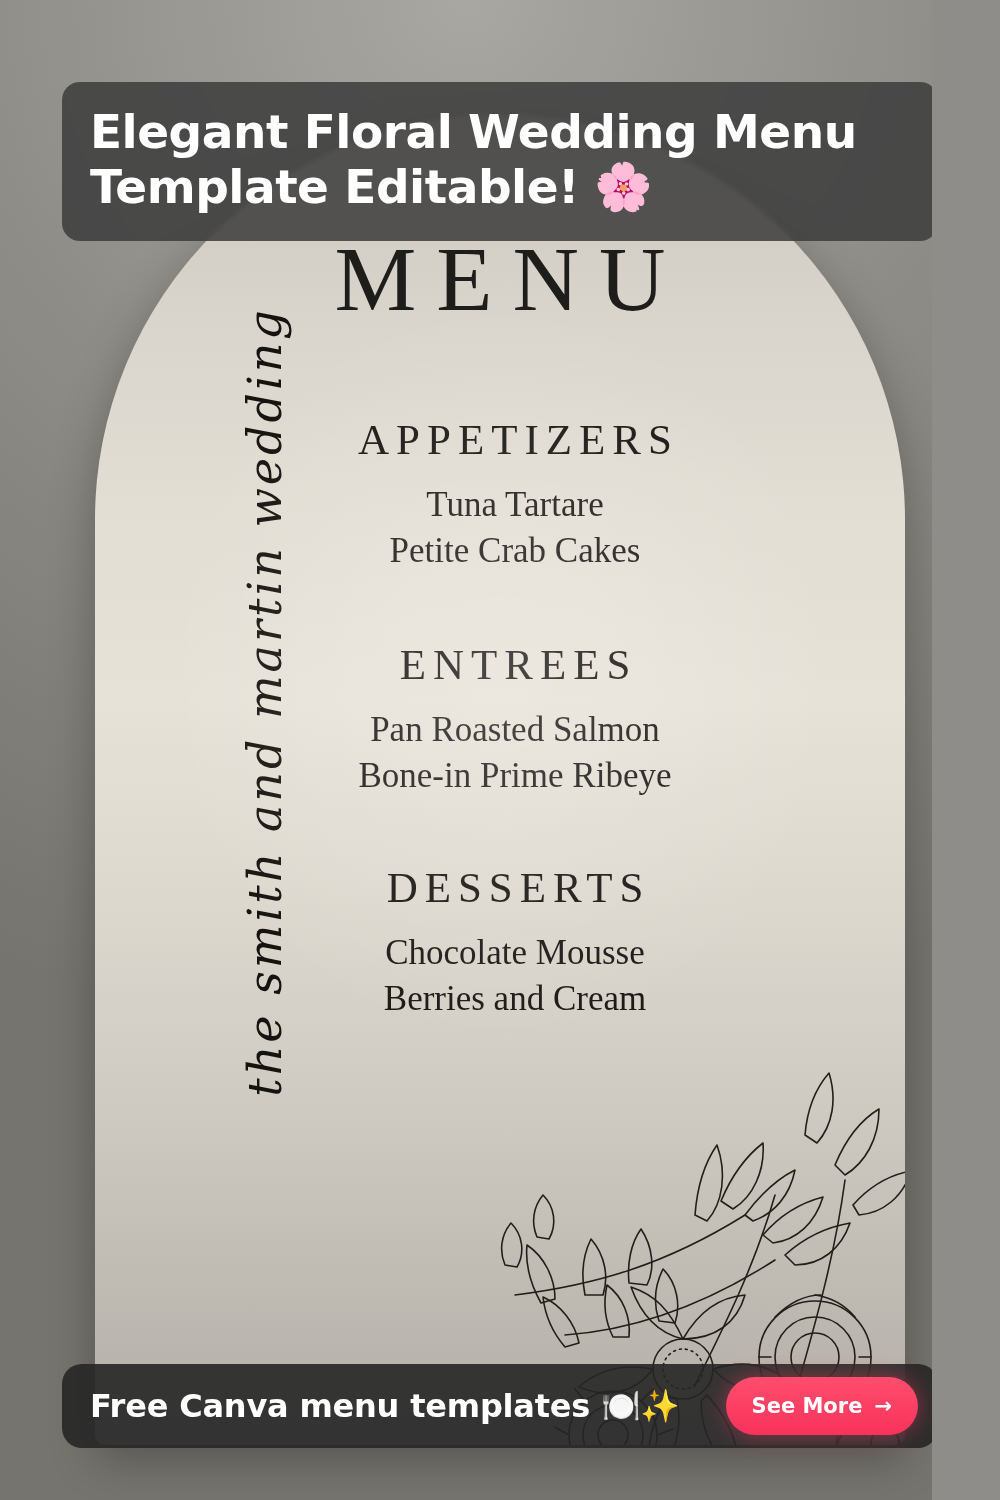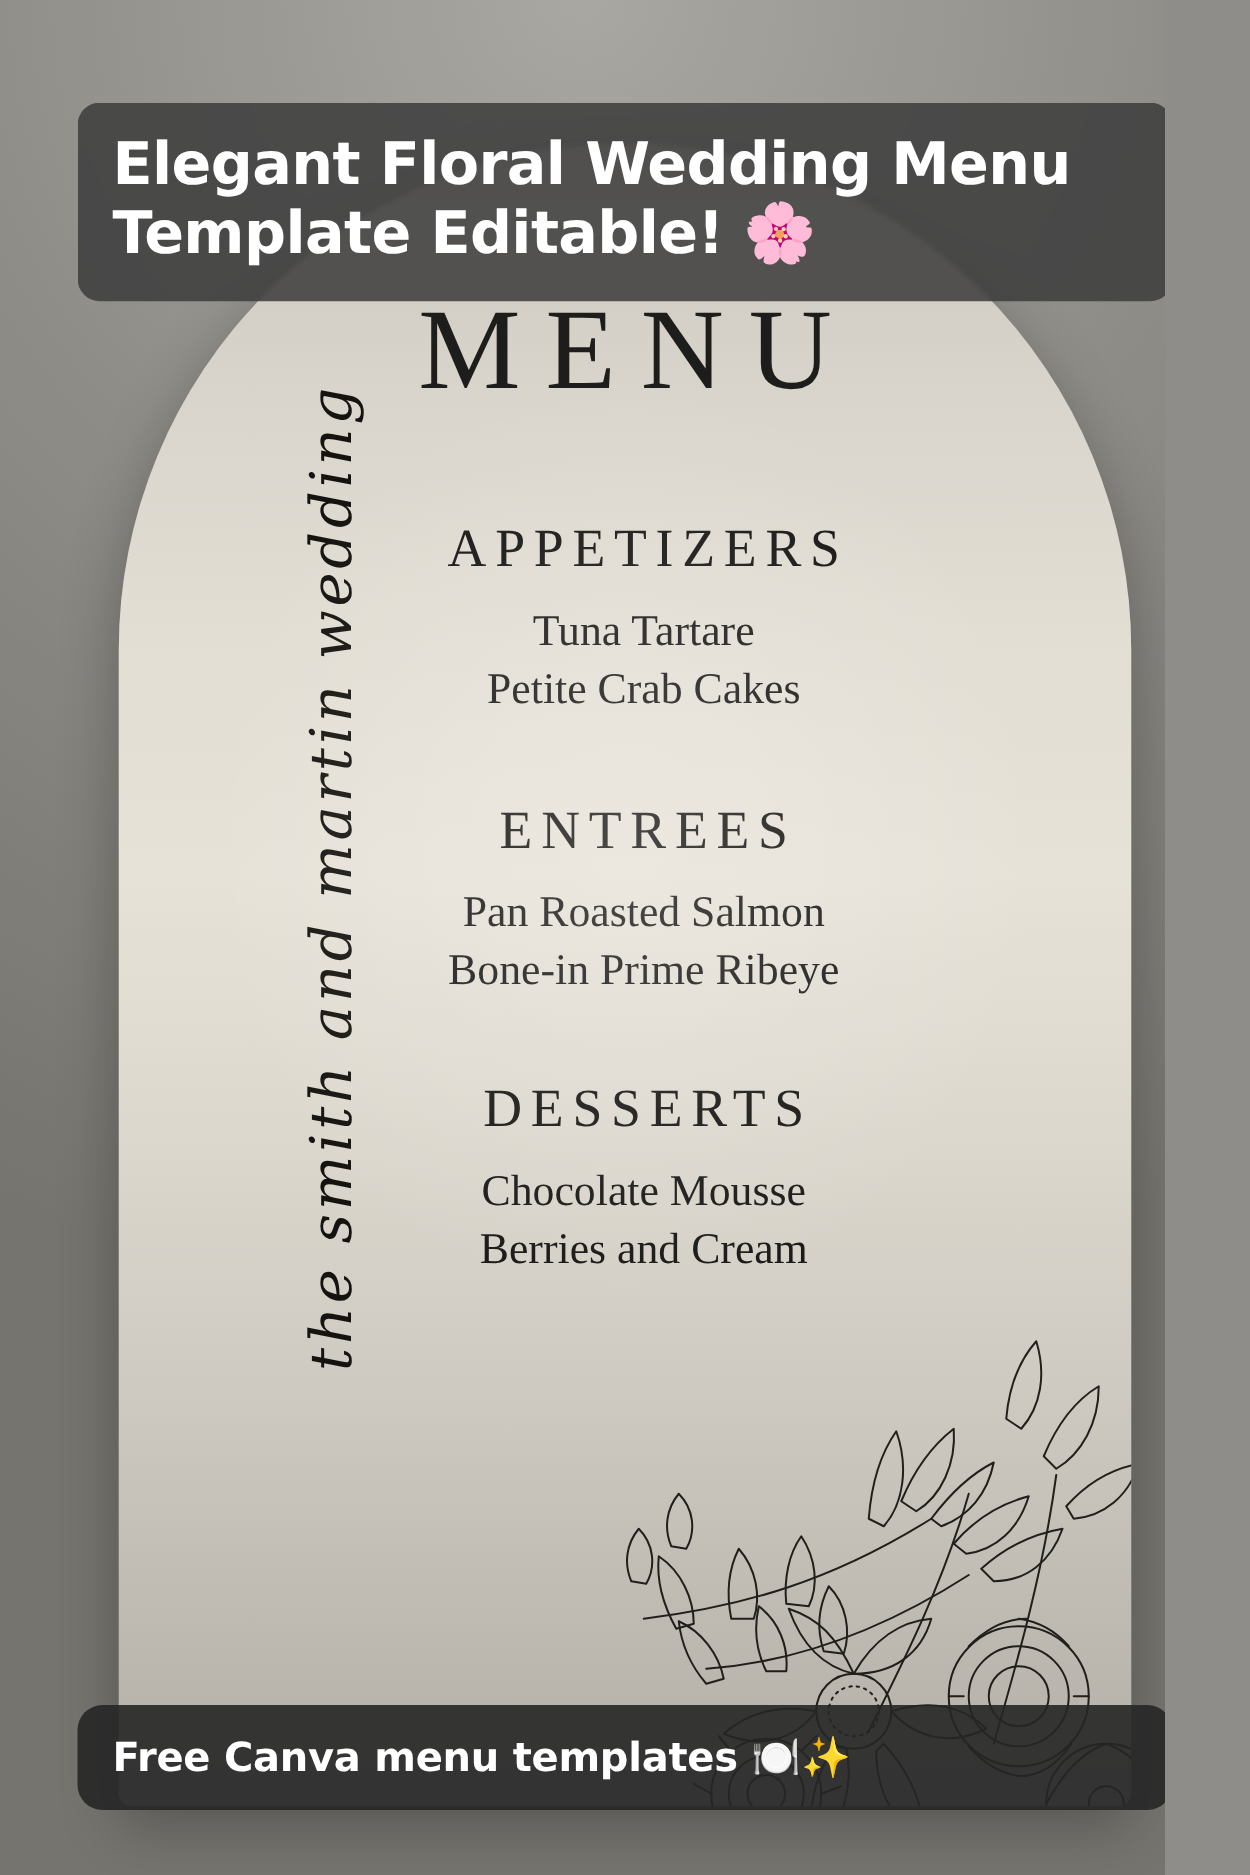--- a/index.html
+++ b/index.html
@@ -258,15 +258,19 @@
 
     </div>
   </div>
 
   <div class="top-banner">
     <div class="top-banner-text">Elegant Floral Wedding Menu Template Editable! 🌸</div>
   </div>
 
   <div class="bottom-bar">
     <div class="bottom-text">Free Canva menu templates 🍽️✨</div>
+    <button class="see-more">
+      <span>See More</span>
+      <span class="arrow-icon">→</span>
+    </button>
   </div>
 
 </div>
 
 </body></html>

